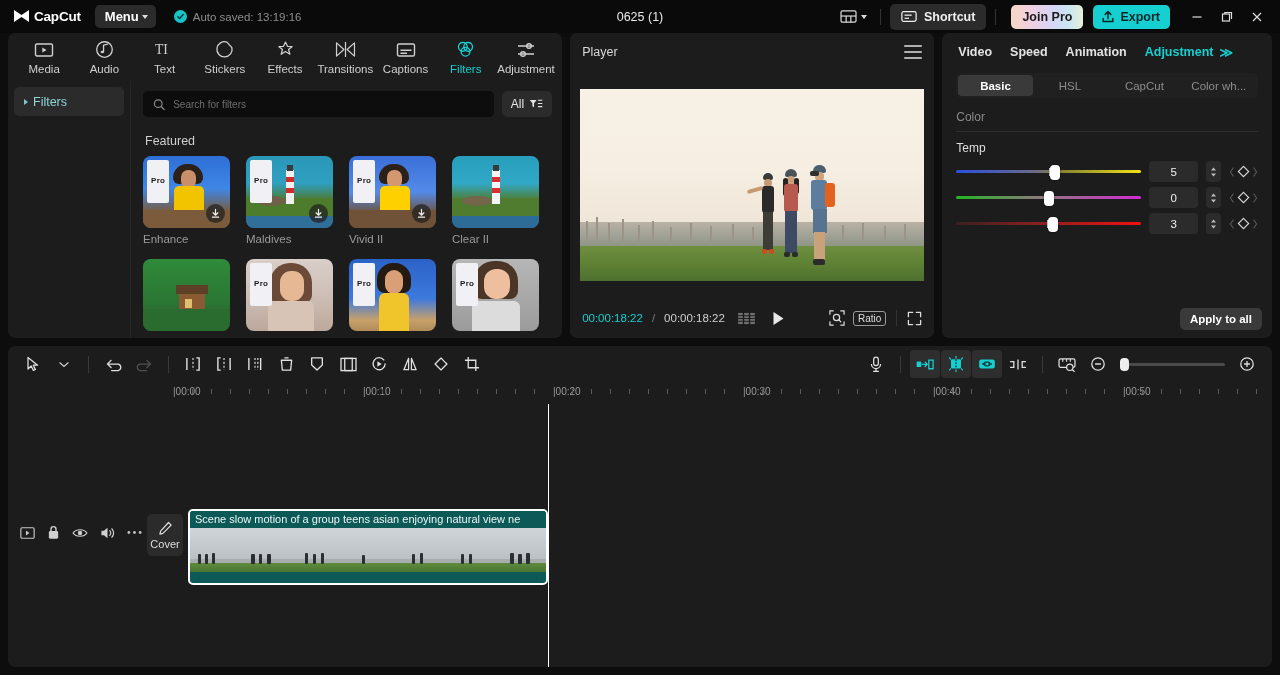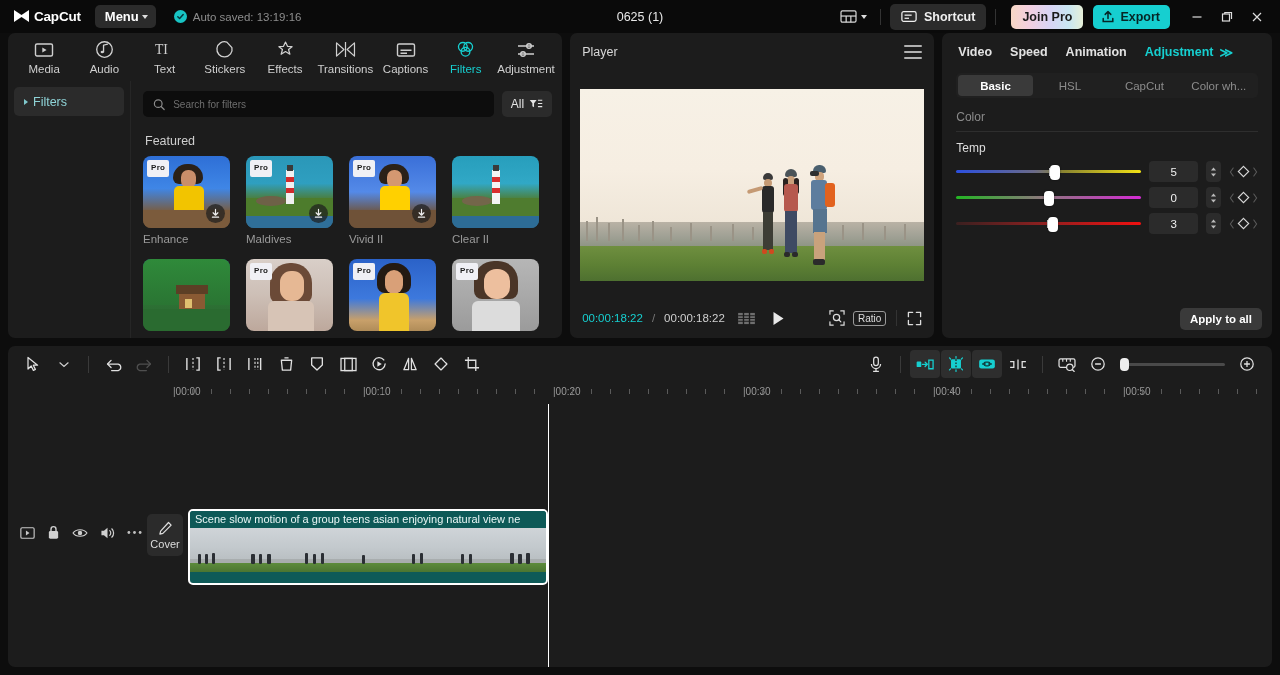--- a/index.html
+++ b/index.html
@@ -90,21 +90,21 @@
     padding: 0 9px; font-size: 12px; color: #e4e4e4; cursor: pointer;
   }
   .sec-title { font-size: 12.5px; color: #cfcfcf; margin: 17px 0 8px 2px; }
   .thumb-grid { display: flex; flex-wrap: wrap; gap: 14px 16px; }
   .thumb-cell { width: 87px; cursor: pointer; }
   .thumb {
     width: 87px; height: 72px; border-radius: 8px; position: relative; overflow: hidden;
   }
   .badge-pro {
     position: absolute; top: 4px; left: 4px; background: #f0f0f5; color: #1b1b1b;
-    font-size: 8px; font-weight: bold; border-radius: 2px; padding: 4px 4px; letter-spacing: .3px;
+    font-size: 8px; font-weight: bold; border-radius: 2px; padding: 17px 4px; letter-spacing: .3px;
     line-height: 1.1;
   }
   .dl-circle {
     position: absolute; right: 5px; bottom: 5px; width: 19px; height: 19px; border-radius: 50%;
     background: rgba(30,30,30,.72); display: flex; align-items: center; justify-content: center;
   }
   .thumb-label { font-size: 11.5px; color: #9a9a9a; margin-top: 5px; text-align: left; }
 
   
   .sc-portrait-blue { background: linear-gradient(180deg,#2e6fd6 0%,#3f86e6 45%,#7a5c3e 78%,#6b4f35 100%); }

